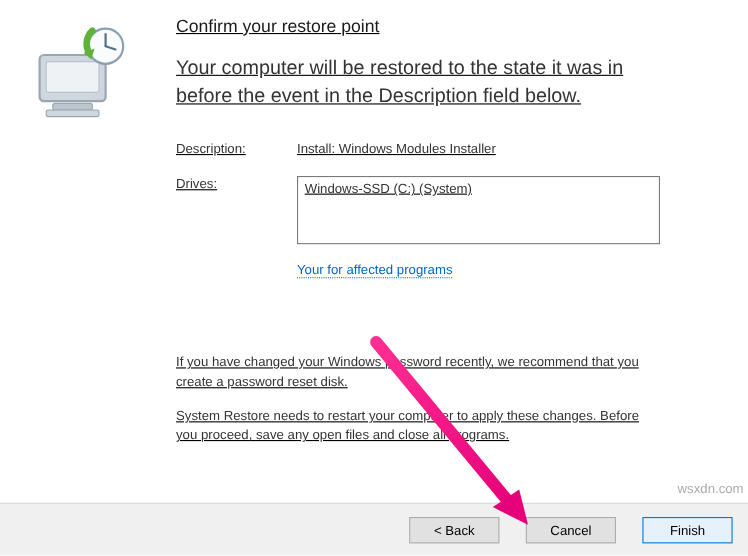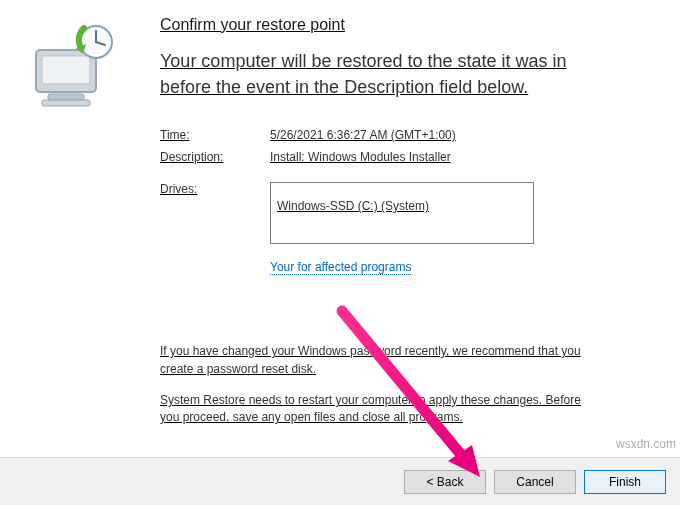--- a/index.html
+++ b/index.html
@@ -51,24 +51,24 @@
     .kv-row {
       display: flex;
       font-size: 12px;
       color: #333;
       margin-bottom: 8px;
       align-items: flex-start;
     }
     .kv-label { width: 110px; flex-shrink: 0; }
     .kv-value { flex: 1; }
     .drives-box {
-      width: 264px;
+      width: 330px;
       height: 62px;
       border: 1px solid #7a7a7a;
-      padding: 16px 6px;
+      padding: 3px 6px;
       font-size: 12px;
       background: #fff;
       overflow: auto;
     }
     .scan-link {
       display: inline-block;
       color: #0066cc;
       text-decoration: none;
       border-bottom: 1px dotted #0066cc;
       font-size: 12px;
@@ -85,21 +85,21 @@
       max-width: 430px;
     }
     .button-bar {
       height: 48px;
       border-top: 1px solid #d9d9d9;
       background: #f0f0f0;
       display: flex;
       justify-content: flex-end;
       align-items: center;
       padding-right: 14px;
-      gap: 8px;
+      gap: 24px;
     }
     .btn {
       min-width: 82px;
       height: 24px;
       font-size: 12px;
       font-family: inherit;
       background: #e1e1e1;
       border: 1px solid #adadad;
       cursor: pointer;
       padding: 0 10px;
@@ -146,24 +146,20 @@
           <polygon points="50,26 60,22 57,32" fill="#5fb33b"></polygon>
         </svg>
       </span>
     </div>
 
     <div class="main-col">
       <h1 class="page-title">Confirm your restore point</h1>
       <p class="intro">Your computer will be restored to the state it was in before the event in the Description field below.</p>
 
       <div class="kv-row">
-        <div class="kv-label">Time:</div>
-        <div class="kv-value">5/26/2021 6:36:27 AM (GMT+1:00)</div>
-      </div>
-      <div class="kv-row">
         <div class="kv-label">Description:</div>
         <div class="kv-value">Install: Windows Modules Installer</div>
       </div>
       <div class="kv-row" style="margin-top:18px;">
         <div class="kv-label">Drives:</div>
         <div class="kv-value">
           <div class="drives-box">
             <div>Windows-SSD (C:) (System)</div>
           </div>
         </div>

